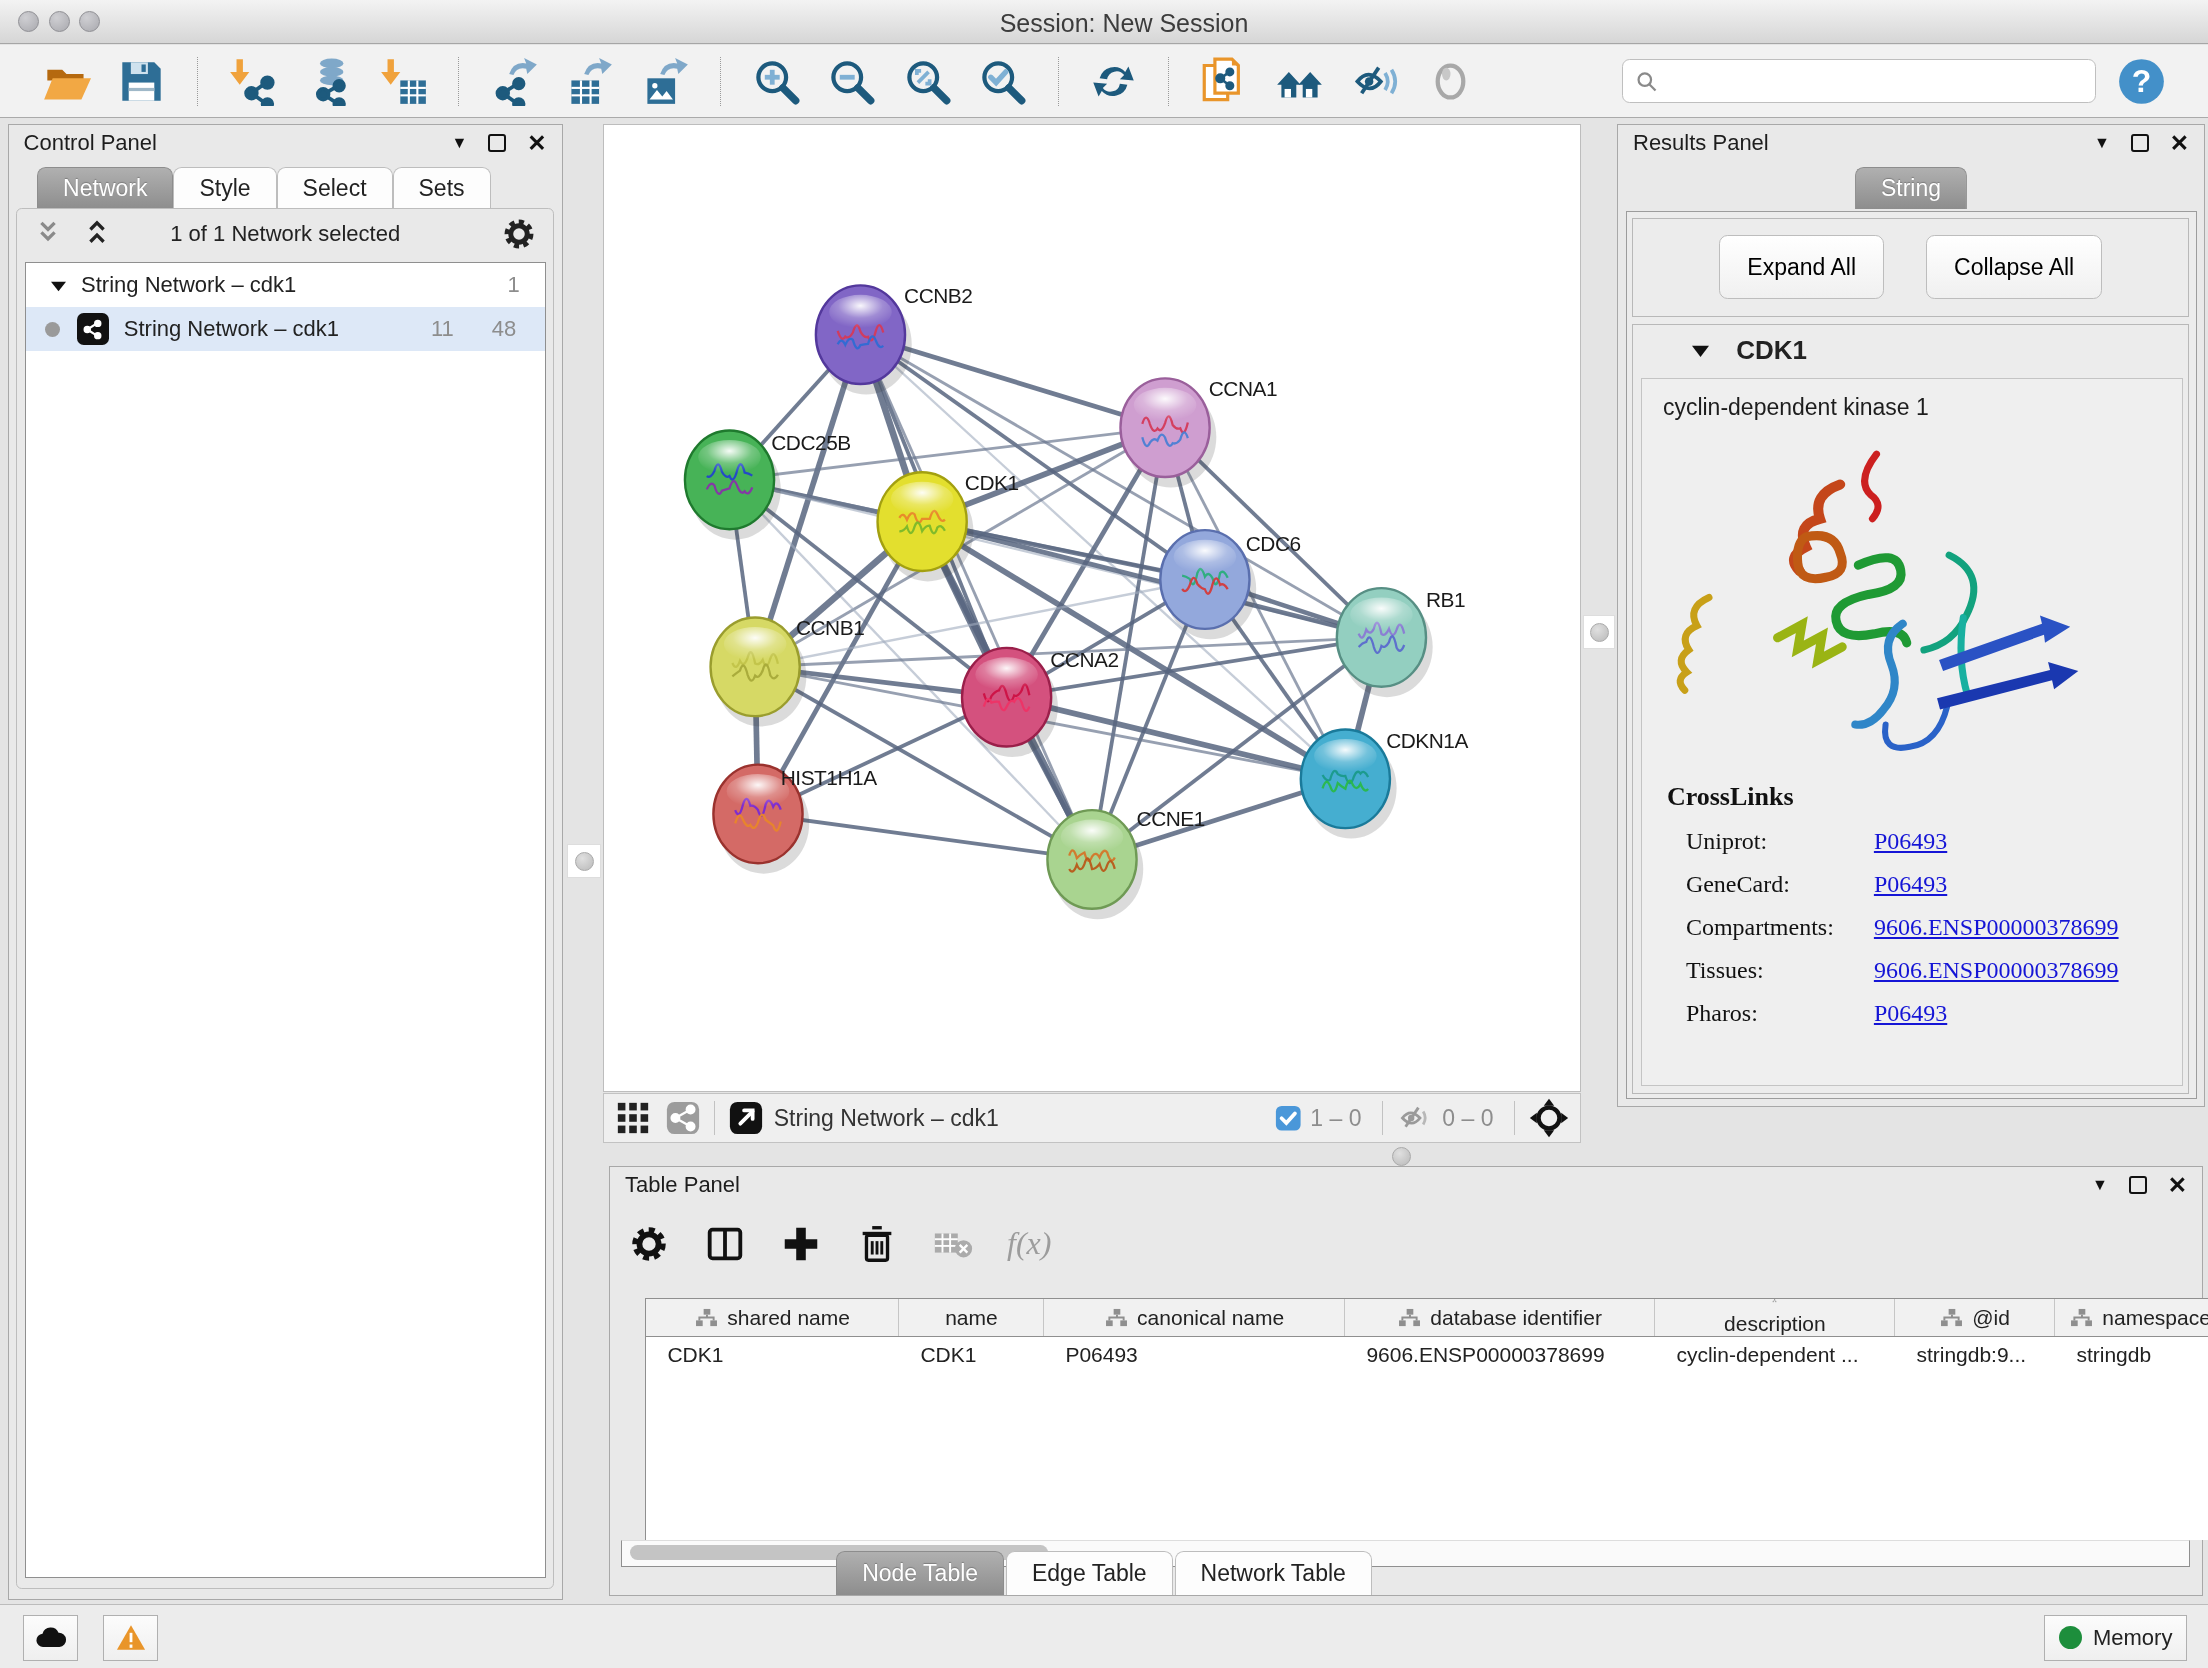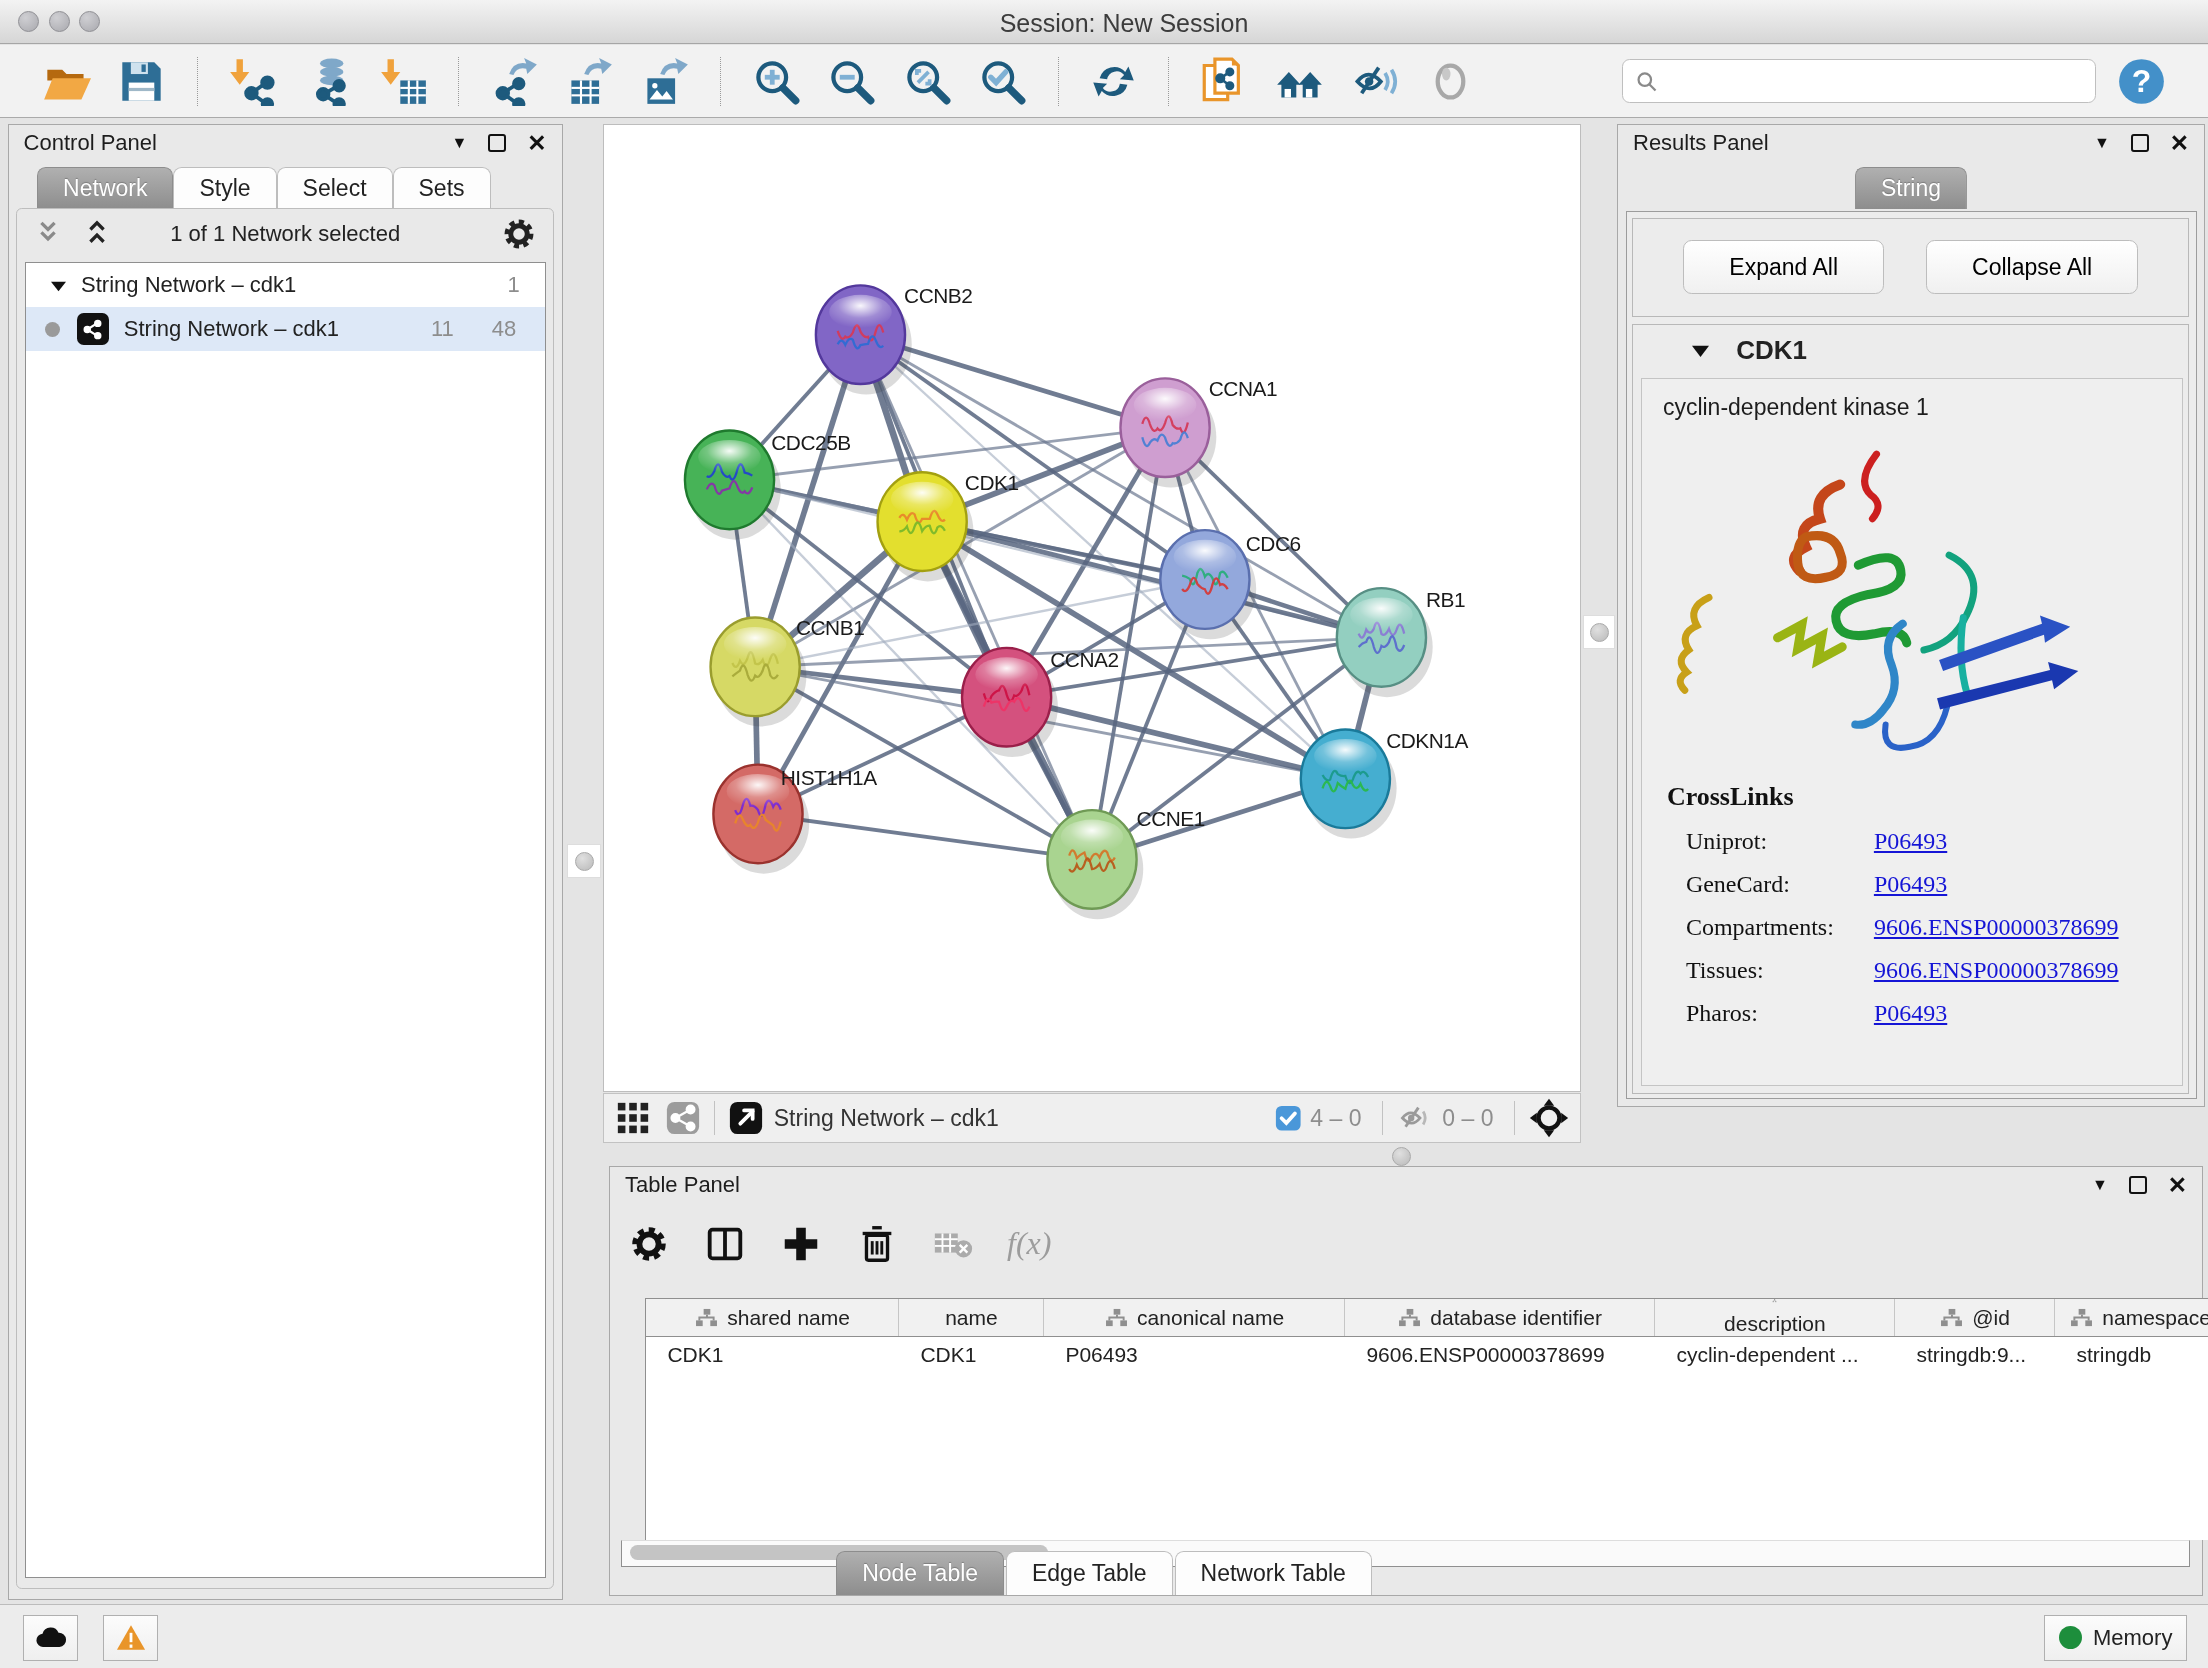--- a/index.html
+++ b/index.html
@@ -54,21 +54,21 @@
     border:1px solid #c2c2c2; display:flex; align-items:center; padding:0 11.4px; }
   .nt-sep { width:0; height:34px; border-left:1px solid #c2c2c2; margin:0 13.3px; }
   #nt-title { font-size:23px; color:#333; margin-left:9.5px; }
   .nt-count { font-size:23px; color:#8d8d8d; margin:0 7.6px; }
 
   
   #results-panel { left:1617px; top:124px; width:588px; height:983px; }
   #rp-tab { position:absolute; left:50%; transform:translateX(-50%); top:42px; }
   #rp-box { left:7.6px; top:86px; width:571px; height:888px; border:1px solid #9c9c9c; background:#ececec; }
   #rp-buttons { left:5.7px; top:5.7px; width:557px; height:99px; border:1px solid #b8b8b8; display:flex; align-items:center; justify-content:center; gap:42px; }
-  .rp-btn { height:54px; padding:0 45px; background:linear-gradient(#fff,#f0f0f0); border:1px solid #bdbdbd;
+  .rp-btn { height:64px; padding:0 27px; background:linear-gradient(#fff,#f0f0f0); border:1px solid #bdbdbd;
     border-radius:8.6px; font-size:23px; display:flex; align-items:center; cursor:pointer; }
   #rp-protein { left:5.7px; top:112px; width:557px; height:770px; border:1px solid #b8b8b8; }
   #rp-prot-head { height:51px; display:flex; align-items:center; }
   #rp-prot-name { font-size:26px; font-weight:bold; }
   #rp-prot-body { position:absolute; left:7.6px; top:53px; width:542px; height:708px; border:1px solid #c4c4c4; background:#efefef; }
   #rp-desc { font-size:23px; color:#1d1d1d; padding:15px 0 0 21px; }
   #crosslinks { position:absolute; left:25px; top:403px; font-family:"Liberation Serif", serif; }
   #crosslinks-title { font-size:26px; font-weight:bold; color:#111; }
   .cl-row { display:flex; margin-top:16px; }
   .cl-label { font-size:24px; width:207px; padding-left:19px; color:#111; }
@@ -561,21 +561,21 @@
         <line x1="13" y1="25" x2="26" y2="12"></line>
         <path d="M17 11 h9 v9"></path>
       </g>
   </svg>
   <span id="nt-title">String Network – cdk1</span>
   <span style="margin-left:auto; display:flex; align-items:center">
     <svg width="28.5" height="28.5" viewBox="0 0 30 30">
       <rect x="2" y="2" width="26" height="26" rx="6" fill="#4a97d9"></rect>
       <path d="M8 15 l5 5 l9 -10" stroke="#fff" stroke-width="4" fill="none" stroke-linecap="round"></path>
     </svg>
-    <span class="nt-count">4 – 0</span>
+    <span class="nt-count">1 – 0</span>
     <span class="nt-sep"></span>
     <svg width="38" height="32" viewBox="0 0 46 40">
       <path d="M6 20 q10 -13 22 0 q-10 13 -22 0 z" fill="none" stroke="#9a9a9a" stroke-width="3.5"></path>
       <circle cx="17" cy="20" r="4" fill="#9a9a9a"></circle>
       <line x1="10" y1="31" x2="26" y2="7" stroke="#9a9a9a" stroke-width="3.5"></line>
       <g stroke="#b8b8b8" stroke-width="3.5" fill="none">
           <path d="M32 12 q5 8 0 16"></path>
         </g>
     </svg>
     <span class="nt-count">0 – 0</span>

